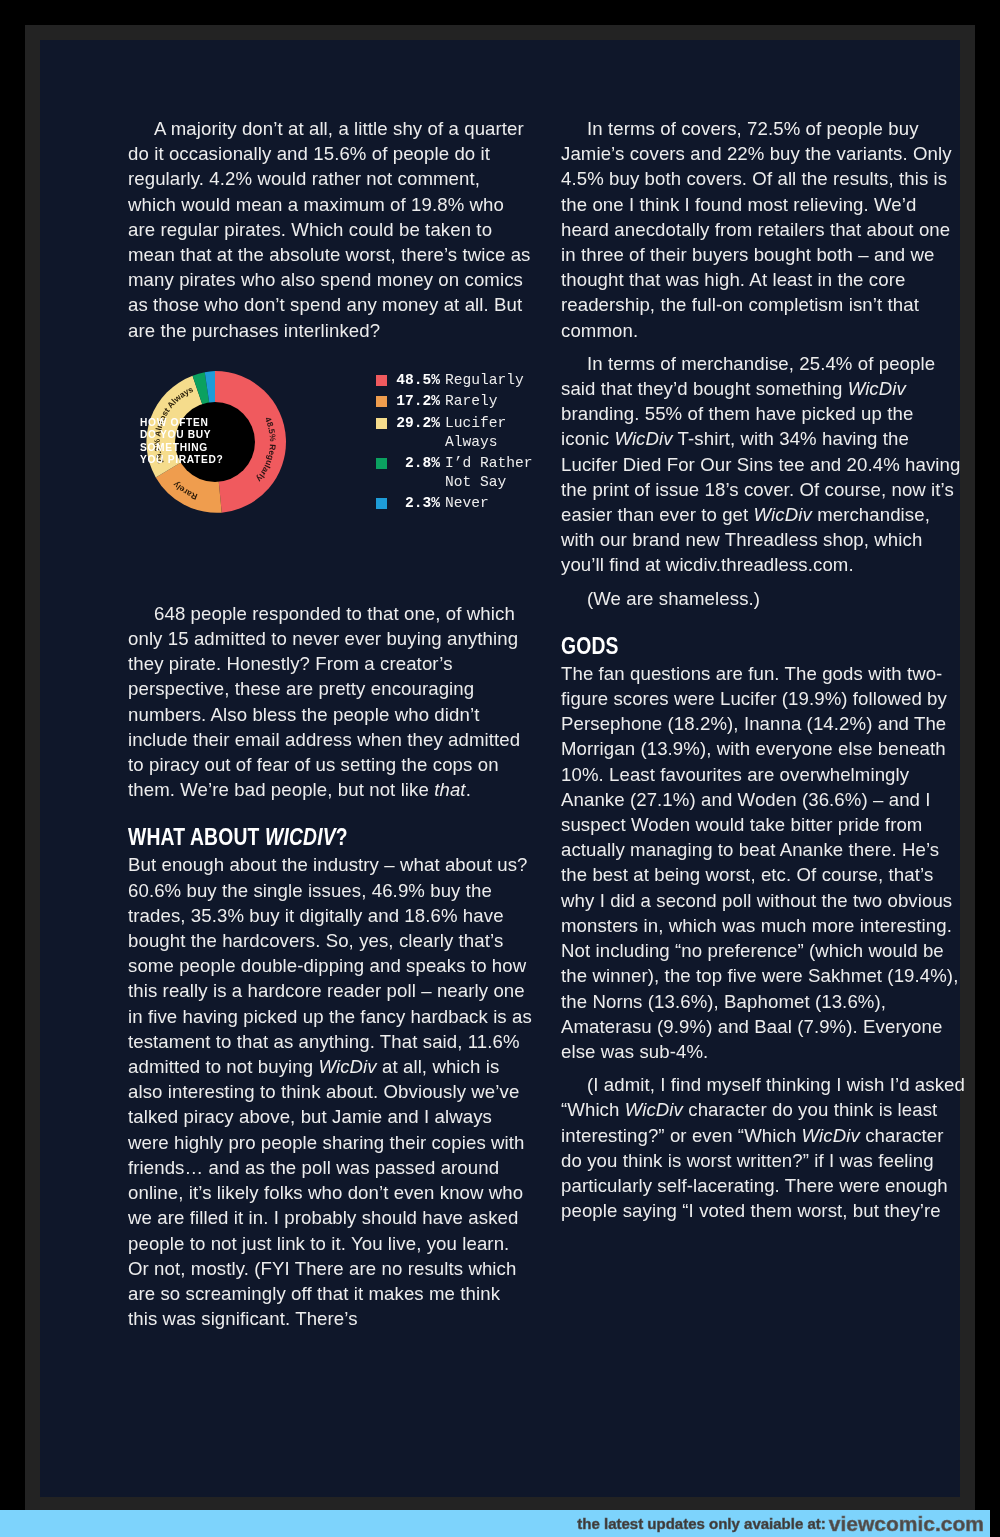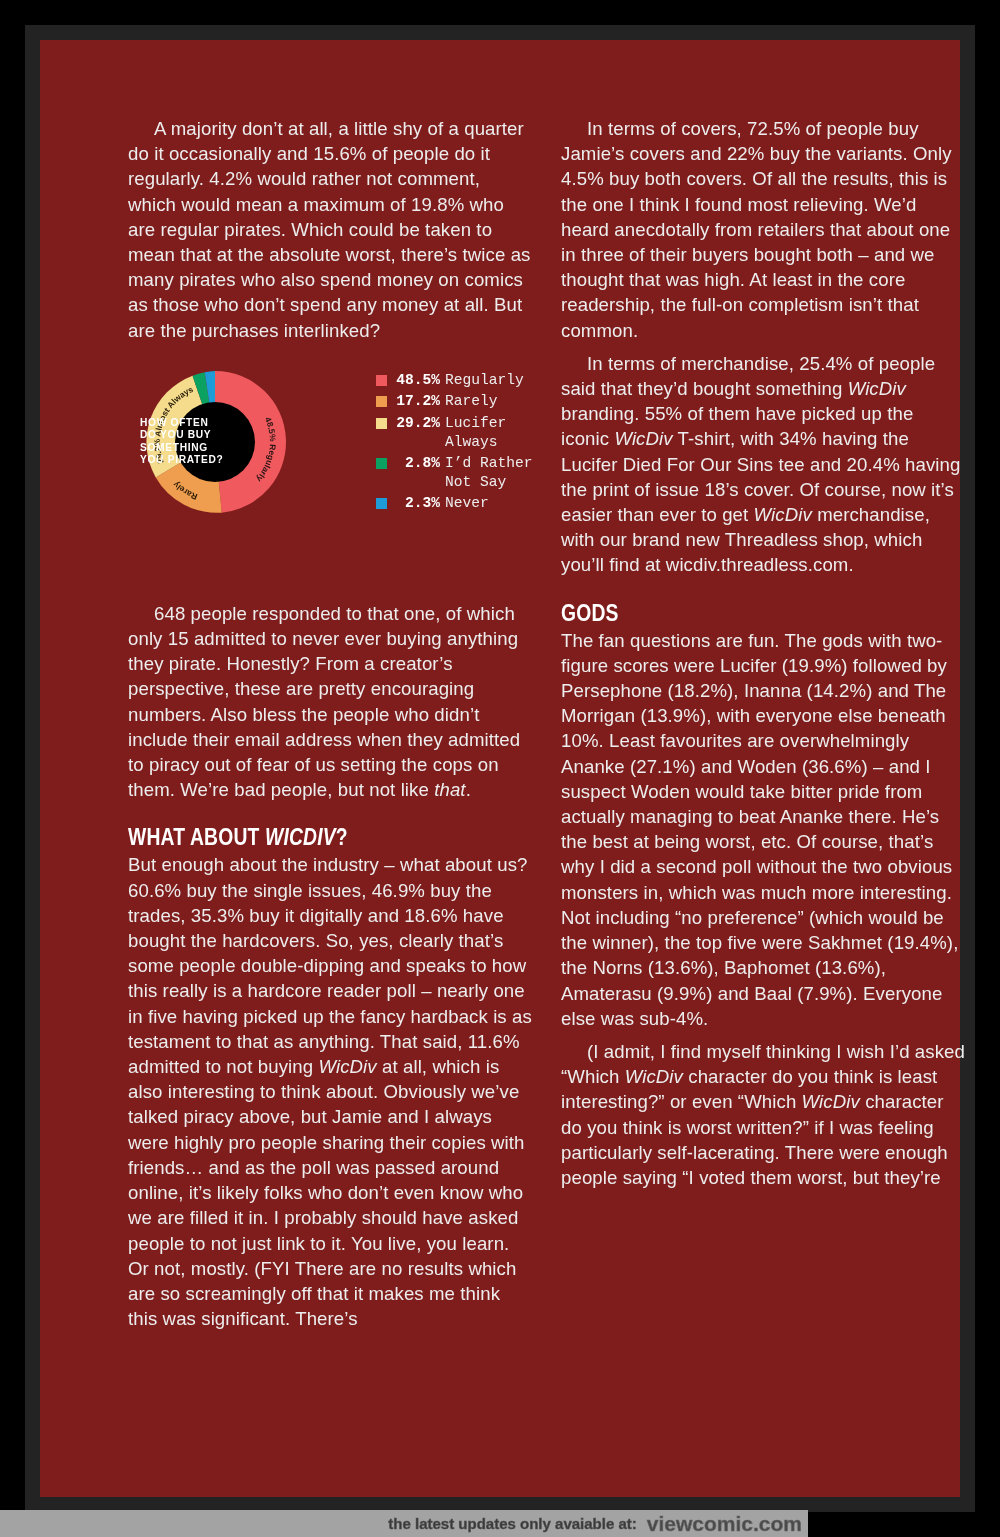--- a/index.html
+++ b/index.html
@@ -3,21 +3,21 @@
 <meta charset="utf-8">
 <style>
   html,body{margin:0;padding:0;background:#000;}
   body{
     width:1000px;height:1537px;position:relative;overflow:hidden;
     font-family:"Liberation Sans",sans-serif;
     color:#f2f2f2;
   }
   .page-frame{
     position:absolute;left:25px;top:25px;width:950px;height:1487px;
-    border:15px solid #232323;box-sizing:border-box;background:#7f1d1d;
+    border:15px solid #232323;box-sizing:border-box;background:#0f172a;
   }
   .content{
     position:absolute;left:40px;top:40px;right:40px;bottom:0;
   }
   .columns{
     position:absolute;left:48px;top:36px;width:838px;
     display:flex;gap:28px;align-items:flex-start;
   }
   .col{width:405px;}
   p.body{
@@ -63,31 +63,31 @@
   .swatch{
     width:11px;height:11px;flex:0 0 11px;margin-top:4px;margin-right:7px;
   }
   .legend-row .pct-col{
     flex:0 0 46px;text-align:right;font-weight:bold;color:#fff;margin-right:5px;
   }
   .legend-row .lbl-col{flex:1;color:#ededed;}
 
   
   .watermark{
-    position:absolute;left:0;bottom:0;width:808px;height:27px;
+    position:absolute;left:0;bottom:0;width:990px;height:27px;
     display:flex;align-items:center;justify-content:flex-end;
-    padding-right:6px;box-sizing:border-box;background:#a3a3a3;
+    padding-right:6px;box-sizing:border-box;background:#7dd3fc;
   }
   .wm-text{
     font-size:15px;font-weight:bold;color:#3a3a3a;
     font-family:"Liberation Sans",sans-serif;letter-spacing:0;
     -webkit-text-stroke:0.5px #555;
   }
   .wm-brand{
-    font-size:21px;font-weight:bold;color:#4a4a4a;margin-left:10px;
+    font-size:21px;font-weight:bold;color:#4a4a4a;margin-left:3px;
     -webkit-text-stroke:0.6px #6a6a6a;
   }
 </style>
 </head>
 <body>
 
 <div class="page-frame">
   <div class="content">
     <div class="columns">
 
@@ -170,20 +170,21 @@
         <p class="body"><span>But enough about the industry – what about us? 60.6% buy the single issues, 46.9% buy the trades, 35.3% buy it digitally and 18.6% have bought the hardcovers. So, yes, clearly that’s some people double-dipping and speaks to how this really is a hardcore reader poll – nearly one in five having picked up the fancy hardback is as testament to that as anything. That said, 11.6% admitted to not buying </span><i>WicDiv</i><span> at all, which is also interesting to think about. Obviously we’ve talked piracy above, but Jamie and I always were highly pro people sharing their copies with friends… and as the poll was passed around online, it’s likely folks who don’t even know who we are filled it in. I probably should have asked people to not just link to it. You live, you learn. Or not, mostly. (FYI There are no results which are so screamingly off that it makes me think this was significant. There’s</span></p>
       </div>
 
       <div class="col">
 
 
         <p class="body indent">In terms of covers, 72.5% of people buy Jamie’s covers and 22% buy the variants. Only 4.5% buy both covers. Of all the results, this is the one I think I found most relieving. We’d heard anecdotally from retailers that about one in three of their buyers bought both – and we thought that was high. At least in the core readership, the full-on completism isn’t that common.</p>
 
         <p class="body indent"><span>In terms of merchandise, 25.4% of people said that they’d bought something </span><i>WicDiv</i><span> branding. 55% of them have picked up the iconic </span><i>WicDiv</i><span> T-shirt, with 34% having the Lucifer Died For Our Sins tee and 20.4% having the print of issue 18’s cover. Of course, now it’s easier than ever to get </span><i>WicDiv</i><span> merchandise, with our brand new Threadless shop, which you’ll find at wicdiv.threadless.com.</span></p>
 
+        <p class="body indent">(We are shameless.)</p>
 
 
         <h2 class="section">GODS</h2>
 
         <p class="body">The fan questions are fun. The gods with two-figure scores were Lucifer (19.9%) followed by Persephone (18.2%), Inanna (14.2%) and The Morrigan (13.9%), with everyone else beneath 10%. Least favourites are overwhelmingly Ananke (27.1%) and Woden (36.6%) – and I suspect Woden would take bitter pride from actually managing to beat Ananke there. He’s the best at being worst, etc. Of course, that’s why I did a second poll without the two obvious monsters in, which was much more interesting. Not including “no preference” (which would be the winner), the top five were Sakhmet (19.4%), the Norns (13.6%), Baphomet (13.6%), Amaterasu (9.9%) and Baal (7.9%). Everyone else was sub-4%.</p>
 
         <p class="body indent"><span>(I admit, I find myself thinking I wish I’d asked “Which </span><i>WicDiv</i><span> character do you think is least interesting?” or even “Which </span><i>WicDiv</i><span> character do you think is worst written?” if I was feeling particularly self-lacerating. There were enough people saying “I voted them worst, but they’re</span></p>
       </div>
 
     </div>

